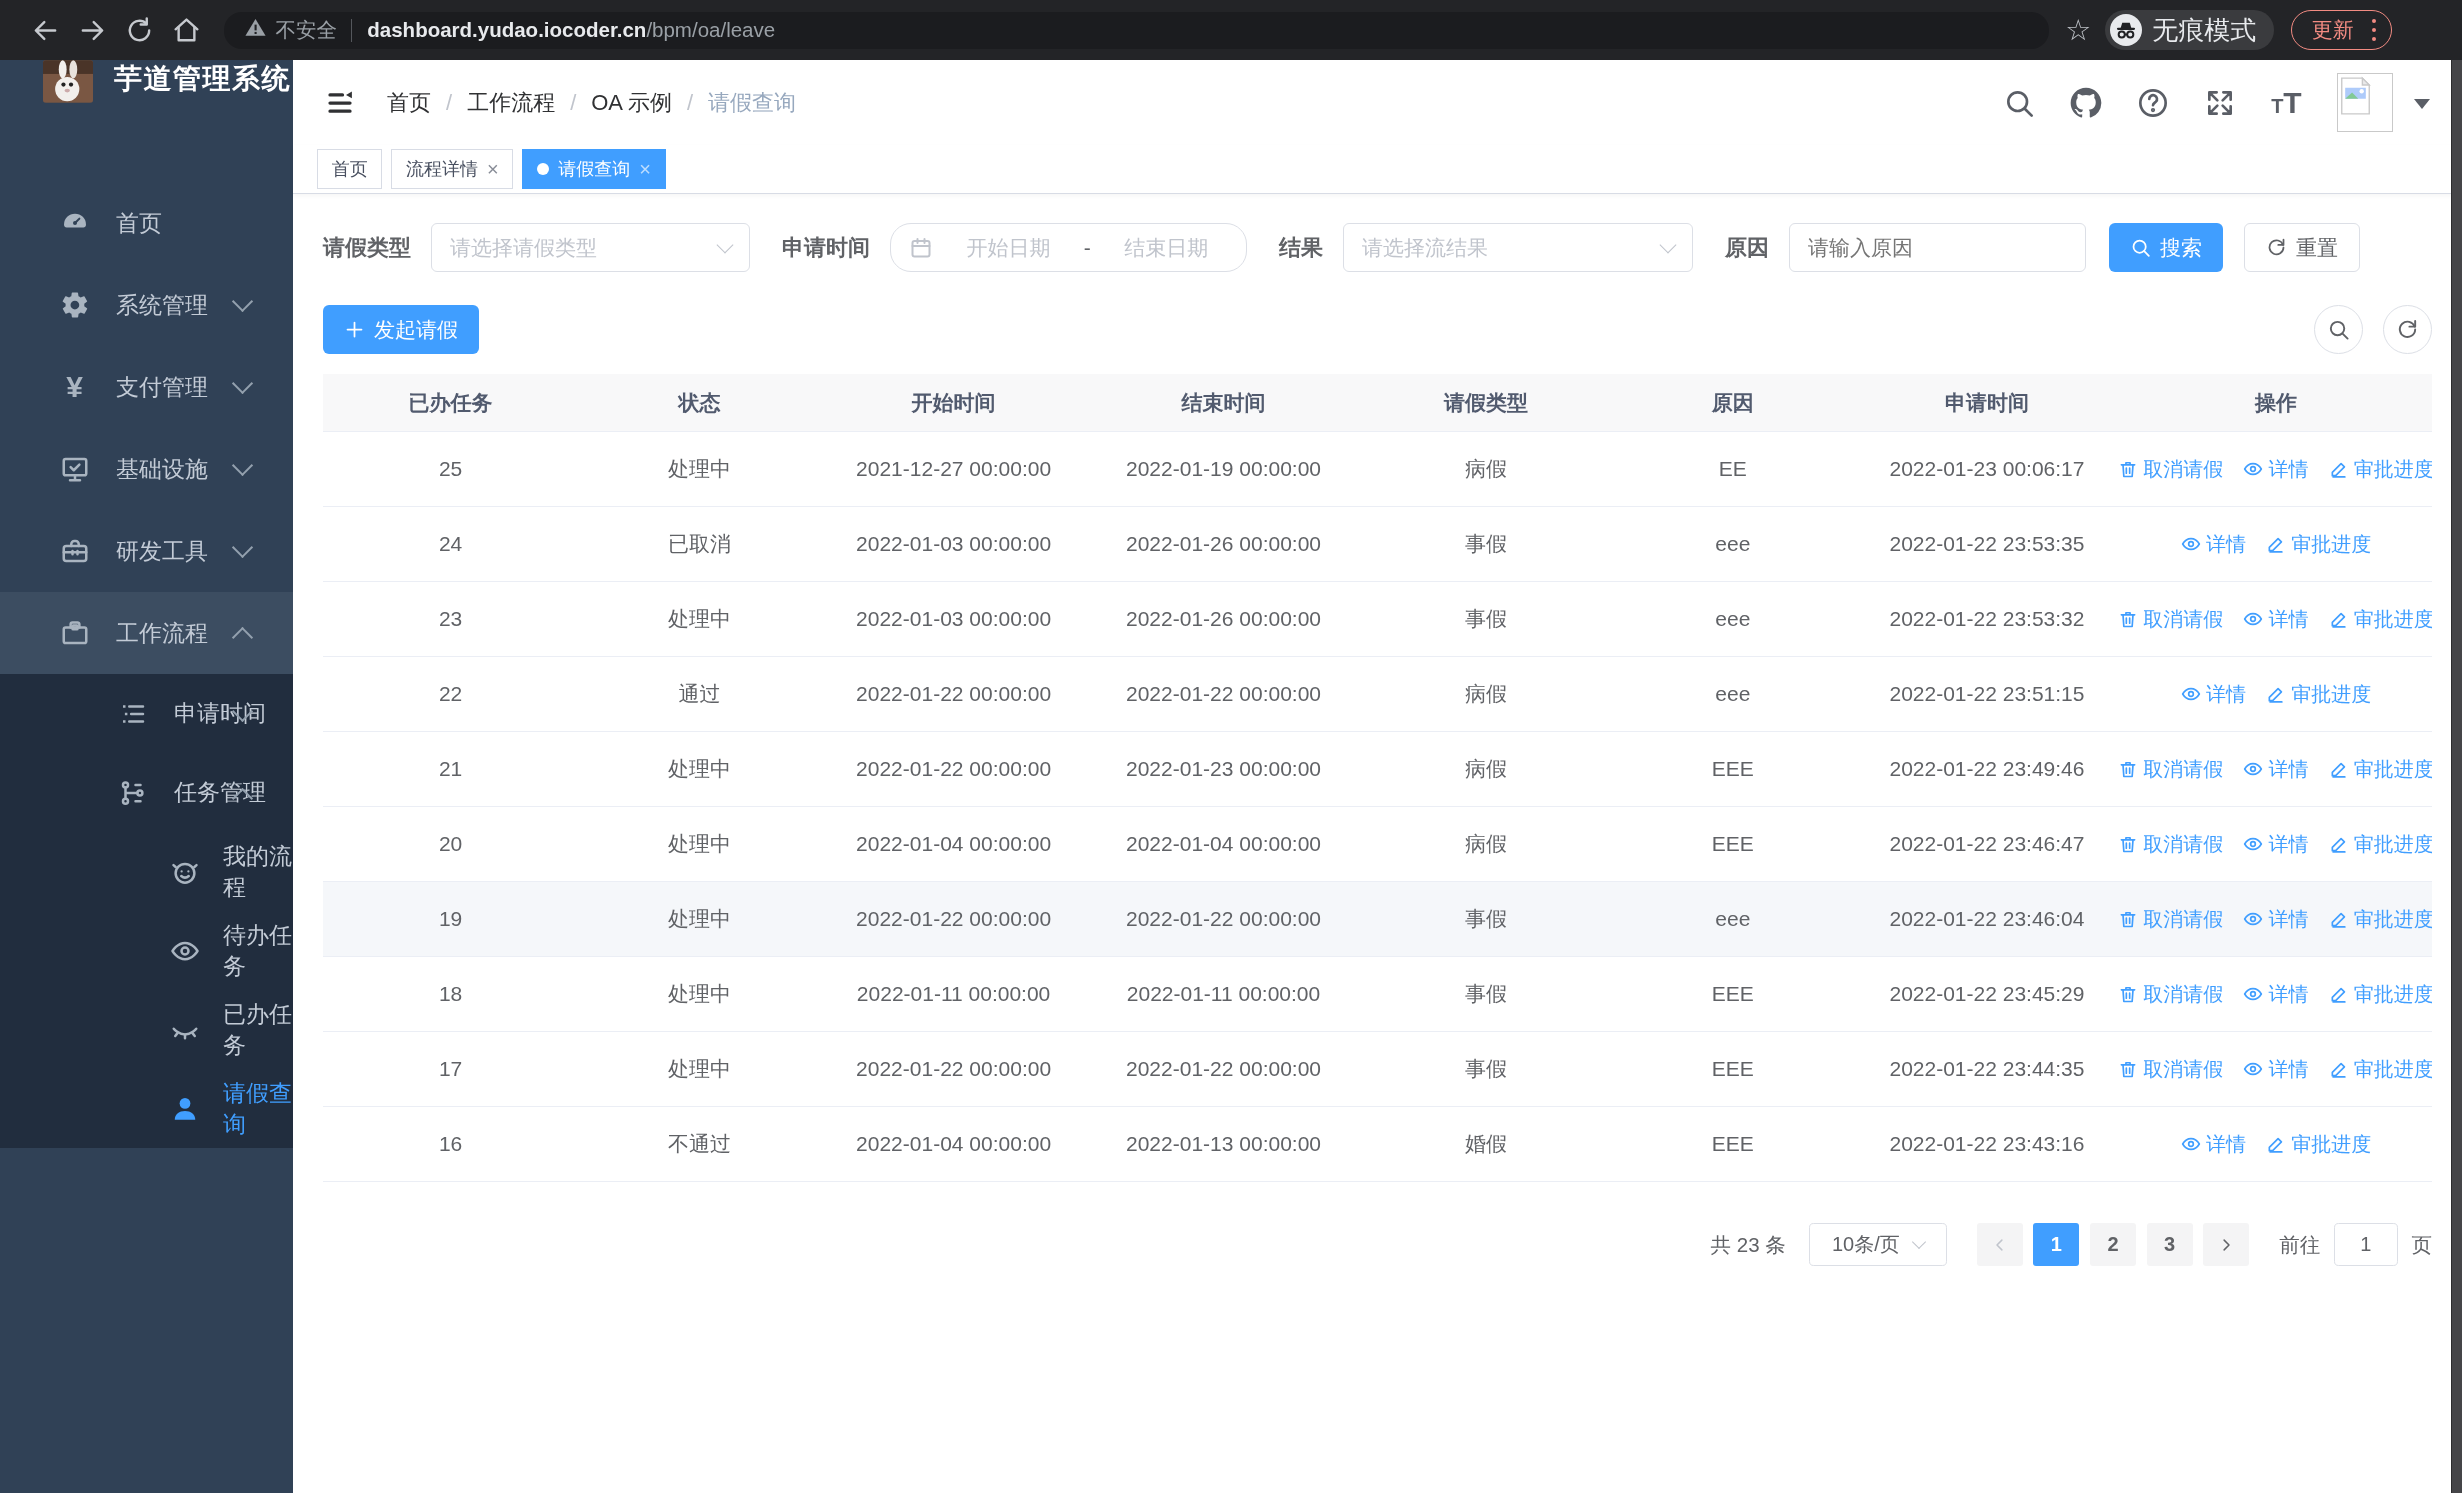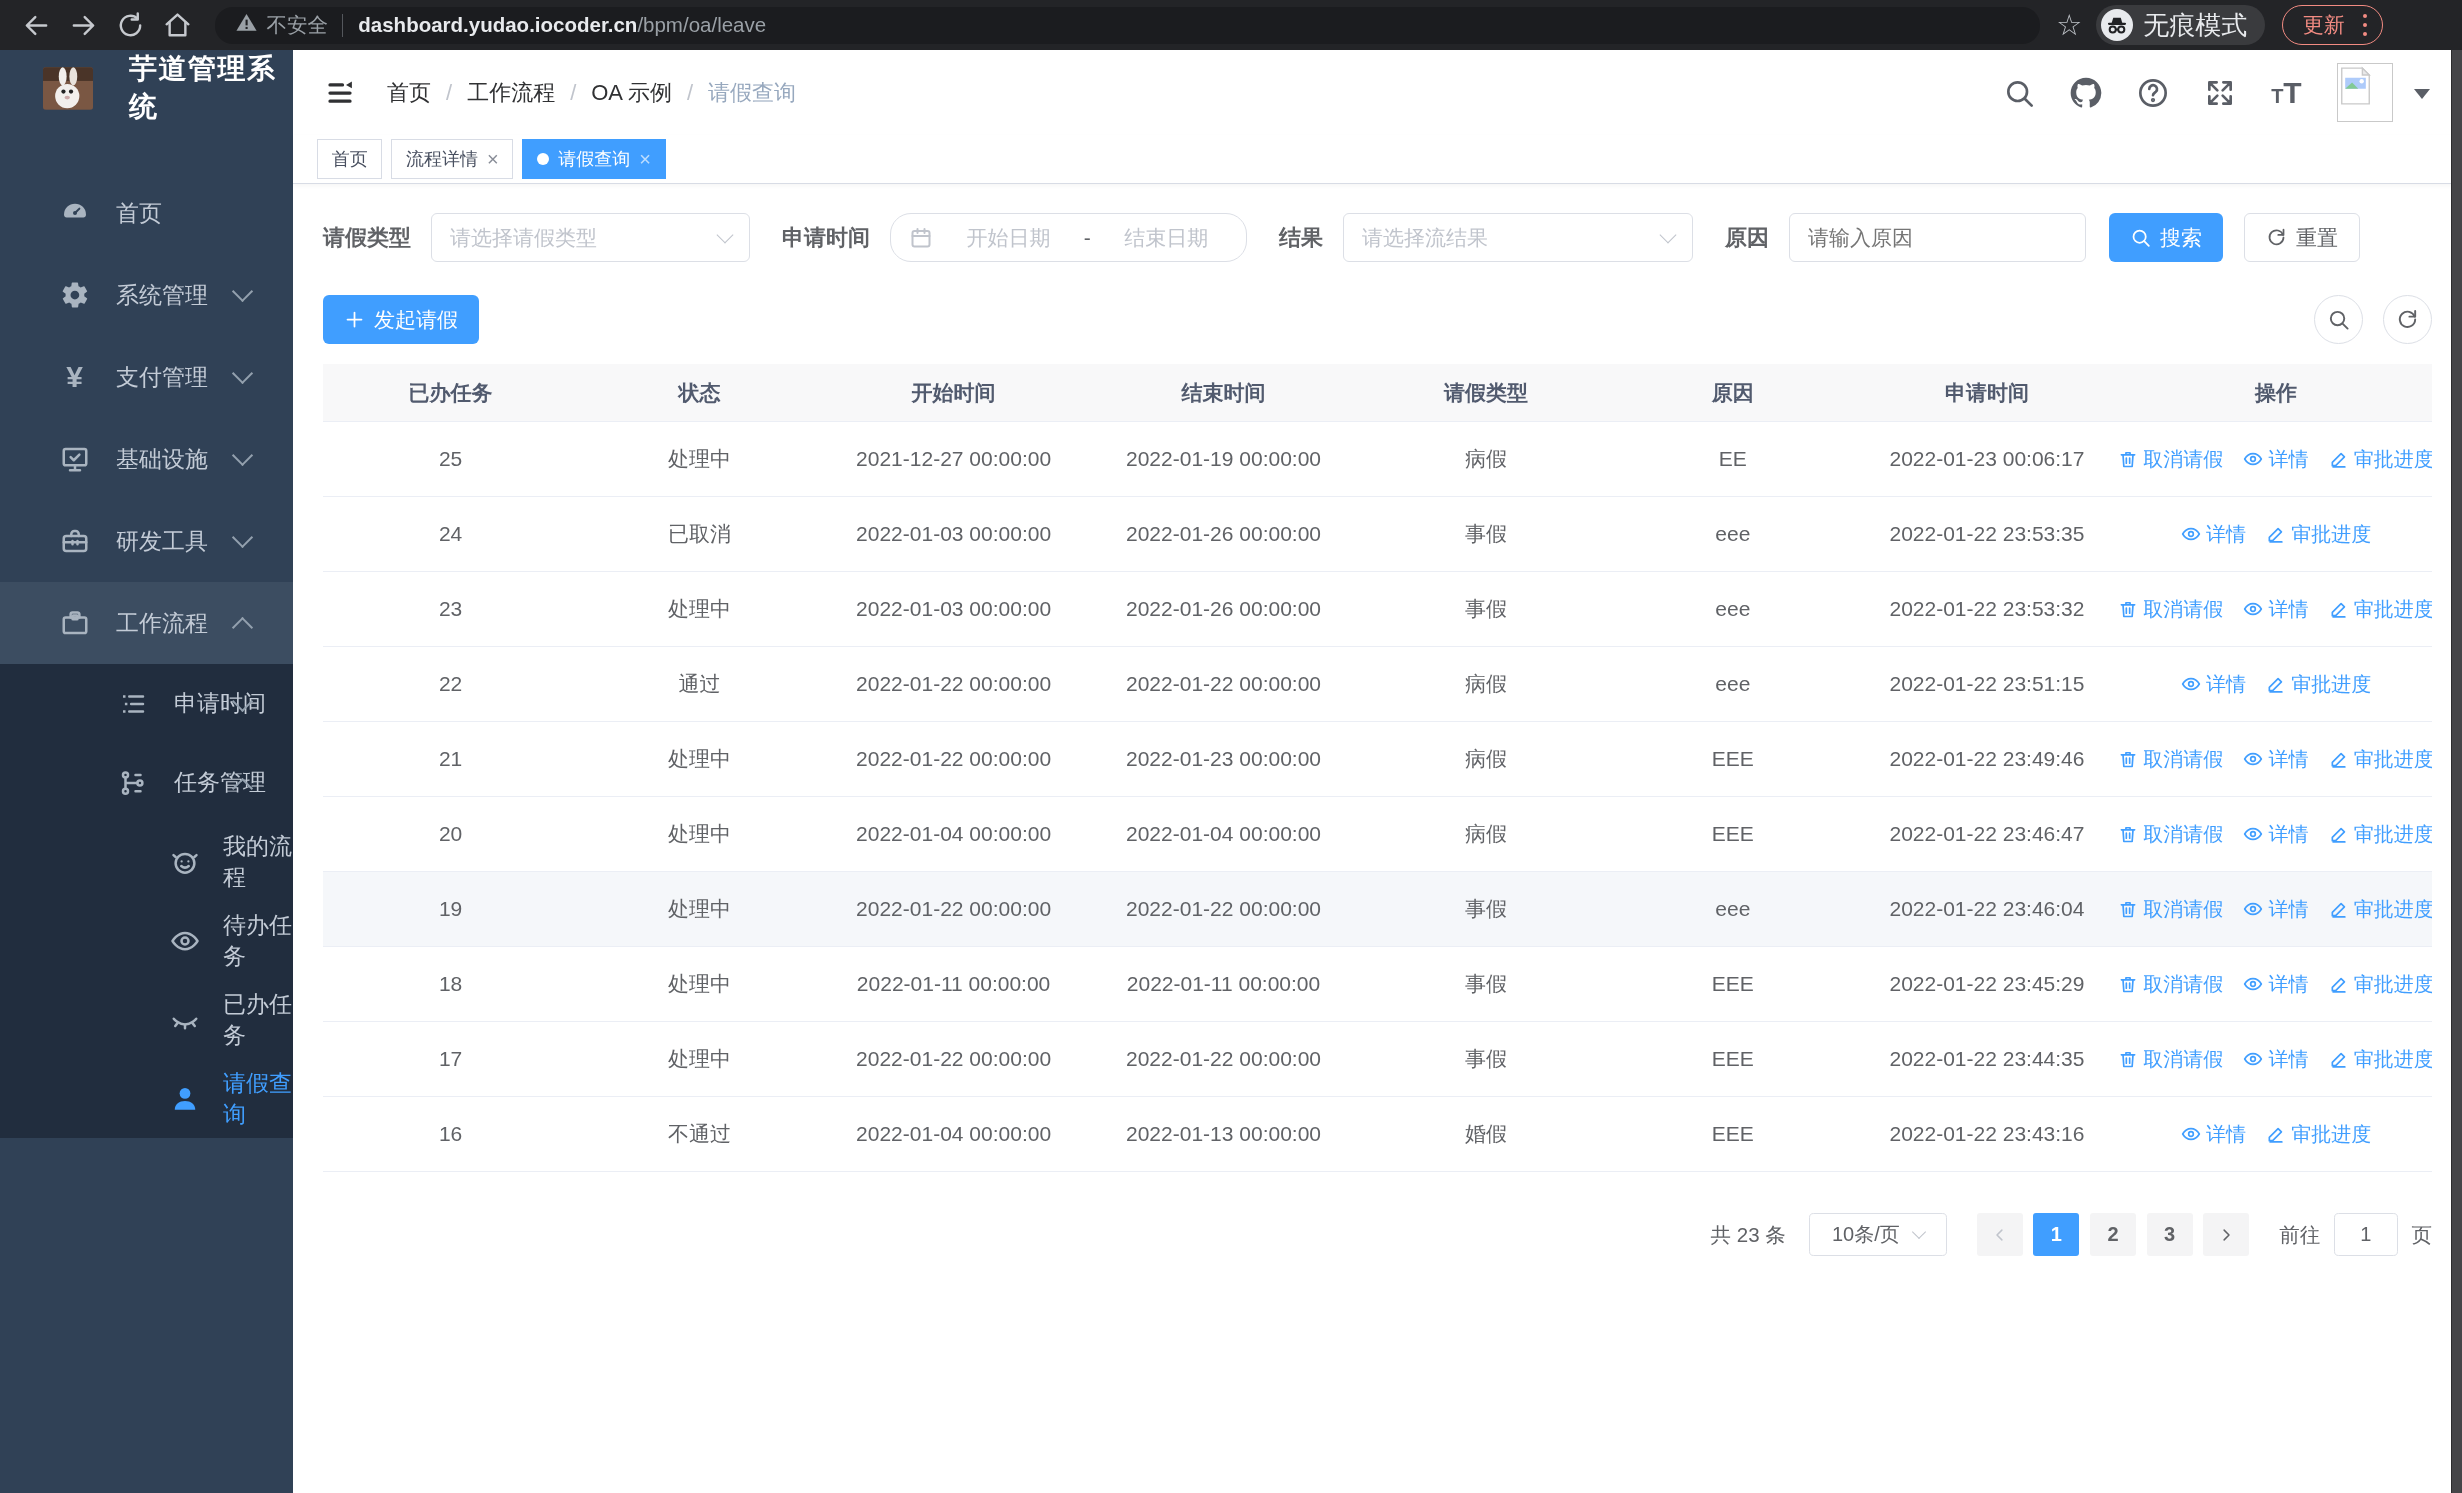--- a/index.html
+++ b/index.html
@@ -1,19 +1,19 @@
 <!DOCTYPE html>
 <html style="font-size:12px"><head>
 <meta charset="utf-8">
 <style>
   * { box-sizing: border-box; margin: 0; padding: 0; font-family: "Liberation Sans", "DejaVu Sans", sans-serif; }
   html,body { width: 2462px; height: 1494px; overflow: hidden; background: #fff; }
 
   
-  .browser-bar { height:50px; background:#232427; display:flex; align-items:center; padding:0 16px; }
+  .browser-bar { height:60px; background:#232427; display:flex; align-items:center; padding:0 25px; }
   .nav-btn { width:41px; height:41px; display:flex; align-items:center; justify-content:center; color:#c6c9ce; flex-shrink:0; margin-right:6px; }
   .nav-btn svg { width:29px; height:29px; }
   .omnibox { flex:1; max-width:1825px; height:37px; background:#1b1c1f; border-radius:18px; margin:0 13.7px 0 10.6px; display:flex; align-items:center; padding:0 20px; color:#9aa0a6; font-size:20.5px; overflow:hidden; white-space:nowrap; }
   .warn-icon svg { width:23px; height:23px; margin-right:9px; }
   .sec-label { color:#9aa0a6; margin-right:13.7px; }
   .omni-div { width:1.5px; height:23px; background:#54575c; margin-right:15px; }
   .url-host { color:#e8eaed; font-weight:600; }
   .url-path { color:#9aa0a6; }
   .star-btn { color:#bdc1c6; font-size:29px; margin:0 13.7px 0 3px; flex-shrink:0; }
   .incog-chip { height:40px; background:#3a3b3e; border-radius:20px; display:flex; align-items:center; gap:10.6px; padding:0 18px 0 4.6px; color:#e8eaed; font-size:26px; flex-shrink:0; }
@@ -21,21 +21,21 @@
   .update-pill { height:40px; border:1.5px solid #f28b82; border-radius:21px; color:#f28b82; display:flex; align-items:center; gap:15px; padding:0 12px 0 20px; font-size:21px; margin-left:16.7px; flex-shrink:0; }
   .vdots { display:flex; flex-direction:column; gap:4.6px; padding:3px; }
   .vdots i { width:4.6px; height:4.6px; border-radius:50%; background:#f28b82; }
 
   
   .app { display:flex; height:1443px; position:relative; }
   .scroll-strip { position:absolute; right:0; top:0; height:100%; width:10.6px; background:#454548; border-left:0.8px solid #2c2c2e; }
 
   
   .sidebar { width:293px; flex-shrink:0; background:#304156; color:#c3cbd6; overflow:hidden; }
-  .logo-row { height:76px; display:flex; align-items:center; padding-left:43px; gap:36px; }
+  .logo-row { height:76px; display:flex; padding-left:43px; gap:21px; }
   .logo-img { width:50px; height:43px; border-radius:3px; overflow:hidden; flex-shrink:0; }
   .logo-title { color:#fff; font-size:28px; font-weight:bold; letter-spacing:1.5px; }
   .menu { margin-top:46px; }
   .menu-item { height:82px; display:flex; align-items:center; position:relative; font-size:23px; color:#c3cbd6; cursor:pointer; }
   .submenu { background:#212d3e; }
   .submenu .menu-item { height:79px; }
   .lvl1 { padding-left:56px; }
   .lvl2 { padding-left:114px; }
   .lvl3 { padding-left:170px; }
   .parent-active { background:#3c4d61; }

